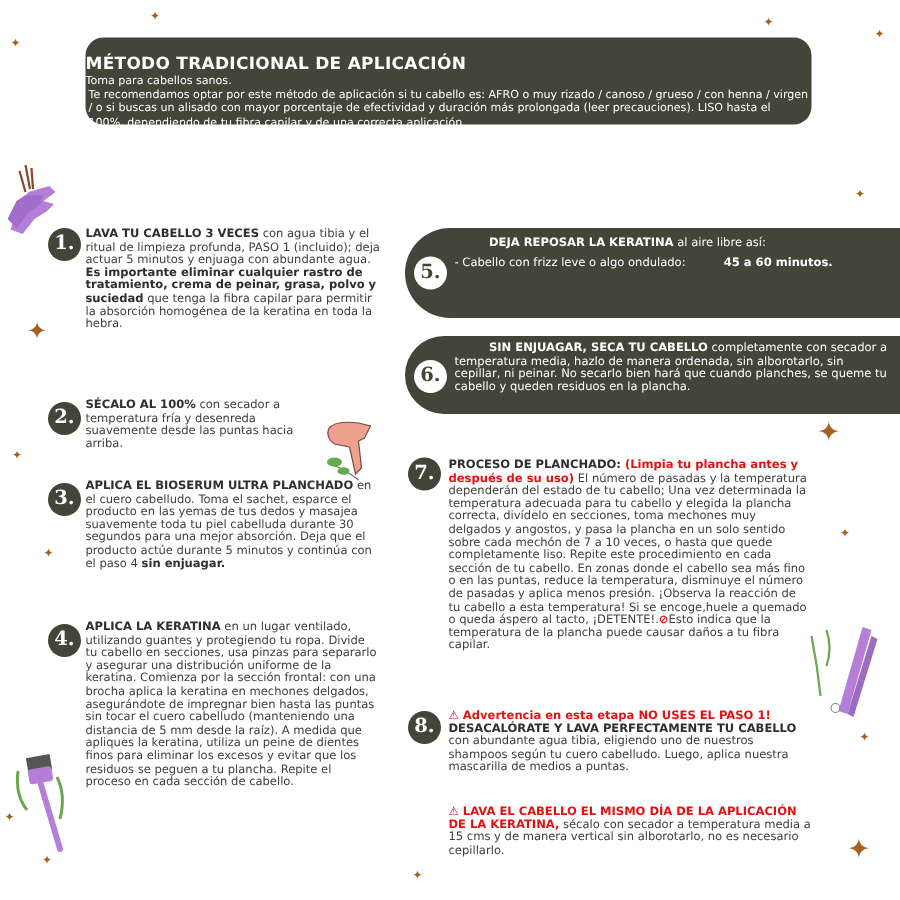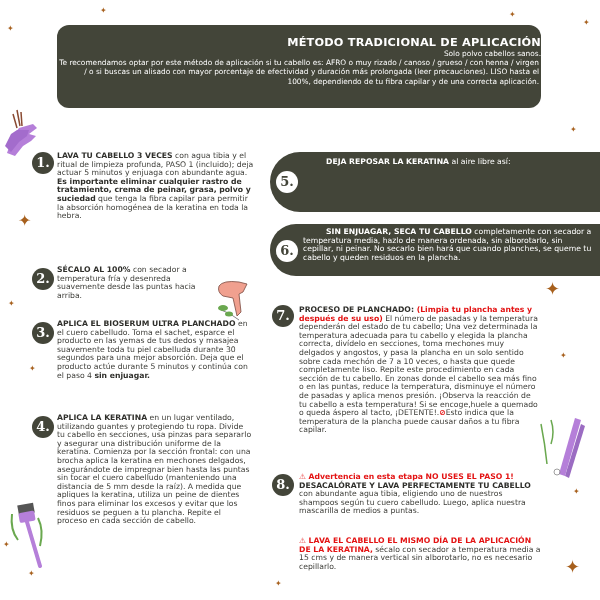--- a/index.html
+++ b/index.html
@@ -1,21 +1,21 @@
 <!DOCTYPE html>
 <html><head>
 <meta charset="utf-8">
 <style>
   * { box-sizing: border-box; margin: 0; padding: 0; }
   html, body { width: 600px; height: 600px; overflow: hidden; background: #ffffff; }
   body { position: relative; font-family: "DejaVu Sans", "Liberation Sans", sans-serif; color: #3b3b36; }
 
   .header {
-    position: absolute; left: 57px; top: 25px; width: 484px; height: 83px;
-    background: #434539; border-radius: 12px; color: #fff; text-align: right;
+    position: absolute; left: 57px; top: 25px; width: 484px; height: 58px;
+    background: #434539; border-radius: 12px; color: #fff; text-align: left;
     padding-top: 11px;
   }
   .header h1 { font-size: 11.3px; font-weight: bold; letter-spacing: 0.2px; line-height: 13px; }
   .header .sub { font-size: 7.4px; line-height: 9.2px; }
   .header .desc { font-size: 7.4px; line-height: 9.2px; padding: 0 2px; }
 
   .step { position: absolute; font-size: 7.7px; line-height: 8.6px; color: #3d3d38; }
   .step b { font-weight: bold; color: #2f2f2b; }
   .step .red { color: #e31212; font-weight: bold; }
 
@@ -33,21 +33,21 @@
   .dark-box .num { background: #fff; color: #434539; }
 
   .sparkle { position: absolute; color: #a7601d; line-height: 1; }
   .deco { position: absolute; }
 </style>
 </head>
 <body>
 
 <div class="header">
   <h1>MÉTODO TRADICIONAL DE APLICACIÓN</h1>
-  <div class="sub">Solo polvo cabellos sanos.</div>
+  <div class="sub">Toma para cabellos sanos.</div>
   <div class="desc">Te recomendamos optar por este método de aplicación si tu cabello es: AFRO o muy rizado / canoso / grueso / con henna / virgen / o si buscas un alisado con mayor porcentaje de efectividad y duración más prolongada (leer precauciones). LISO hasta el 100%, dependiendo de tu fibra capilar y de una correcta aplicación.</div>
 </div>
 
 <span class="sparkle" style="left:100px;top:7px;font-size:8px;">✦</span>
 <span class="sparkle" style="left:7px;top:25px;font-size:8px;">✦</span>
 <span class="sparkle" style="left:509px;top:11px;font-size:8px;">✦</span>
 <span class="sparkle" style="left:583px;top:19px;font-size:8px;">✦</span>
 <span class="sparkle" style="left:570px;top:126px;font-size:8px;">✦</span>
 <span class="sparkle" style="left:18px;top:213px;font-size:16px;">✦</span>
 <span class="sparkle" style="left:8px;top:300px;font-size:8px;">✦</span>
@@ -103,20 +103,21 @@
 </div>
 
 <div class="num" style="left:32px;top:416px;">4.</div>
 <div class="step" style="left:57px;top:414px;width:196px;">
   <b>APLICA LA KERATINA</b><span> en un lugar ventilado, utilizando guantes y protegiendo tu ropa. Divide tu cabello en secciones, usa pinzas para separarlo y asegurar una distribución uniforme de la keratina. Comienza por la sección frontal: con una brocha aplica la keratina en mechones delgados, asegurándote de impregnar bien hasta las puntas sin tocar el cuero cabelludo (manteniendo una distancia de 5 mm desde la raíz). A medida que apliques la keratina, utiliza un peine de dientes finos para eliminar los excesos y evitar que los residuos se peguen a tu plancha. Repite el proceso en cada sección de cabello.</span>
 </div>
 
 <div class="dark-box" style="left:270px;top:152px;width:330px;height:60px;padding:6px 8px 0 33px;">
   <div class="num" style="left:6px;top:19px;">5.</div>
   <div style="margin-bottom:4px;"><b>DEJA REPOSAR LA KERATINA</b><span> al aire libre así:</span></div>
+  <div><span>- Cabello con frizz leve o algo ondulado: </span><b>45 a 60 minutos.</b></div>
 </div>
 
 <div class="dark-box" style="left:270px;top:224px;width:330px;height:52px;padding:4px 8px 0 33px;">
   <div class="num" style="left:6px;top:16px;">6.</div>
   <b>SIN ENJUAGAR, SECA TU CABELLO</b><span> completamente con secador a temperatura media, hazlo de manera ordenada, sin alborotarlo, sin cepillar, ni peinar. No secarlo bien hará que cuando planches, se queme tu cabello y queden residuos en la plancha.</span>
 </div>
 
 <div class="num" style="left:272px;top:305px;">7.</div>
 <div class="step" style="left:299px;top:306px;width:240px;">
   <b>PROCESO DE PLANCHADO: </b><span class="red">(Limpia tu plancha antes y después de su uso)</span><span> El número de pasadas y la temperatura dependerán del estado de tu cabello; Una vez determinada la temperatura adecuada para tu cabello y elegida la plancha correcta, divídelo en secciones, toma mechones muy delgados y angostos, y pasa la plancha en un solo sentido sobre cada mechón de 7 a 10 veces, o hasta que quede completamente liso. Repite este procedimiento en cada sección de tu cabello. En zonas donde el cabello sea más fino o en las puntas, reduce la temperatura, disminuye el número de pasadas y aplica menos presión. ¡Observa la reacción de tu cabello a esta temperatura! Si se encoge,huele a quemado o queda áspero al tacto, ¡DETENTE!.</span><span class="red">⊘</span><span>Esto indica que la temperatura de la plancha puede causar daños a tu fibra capilar.</span>

